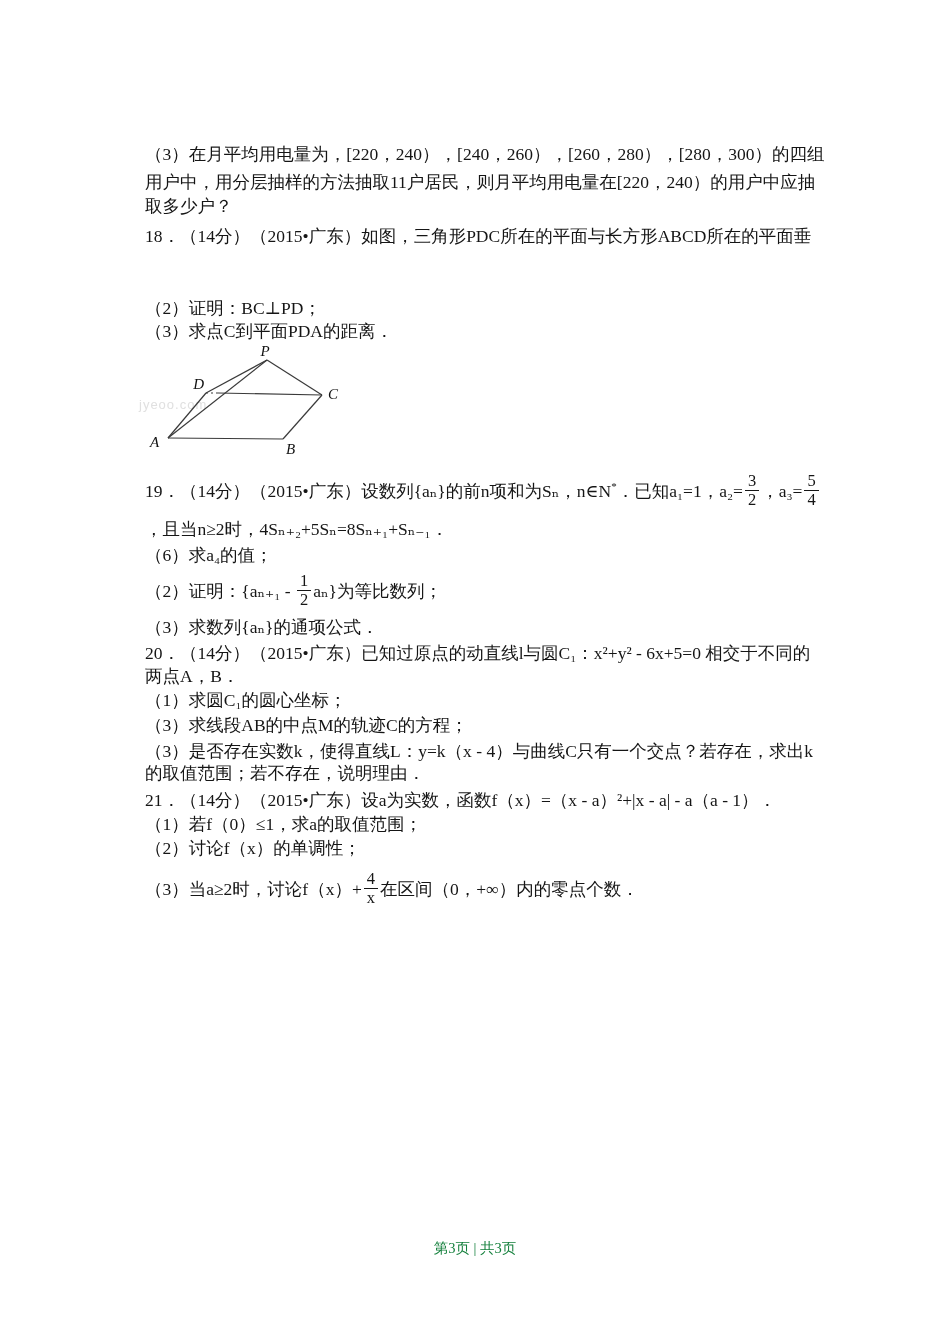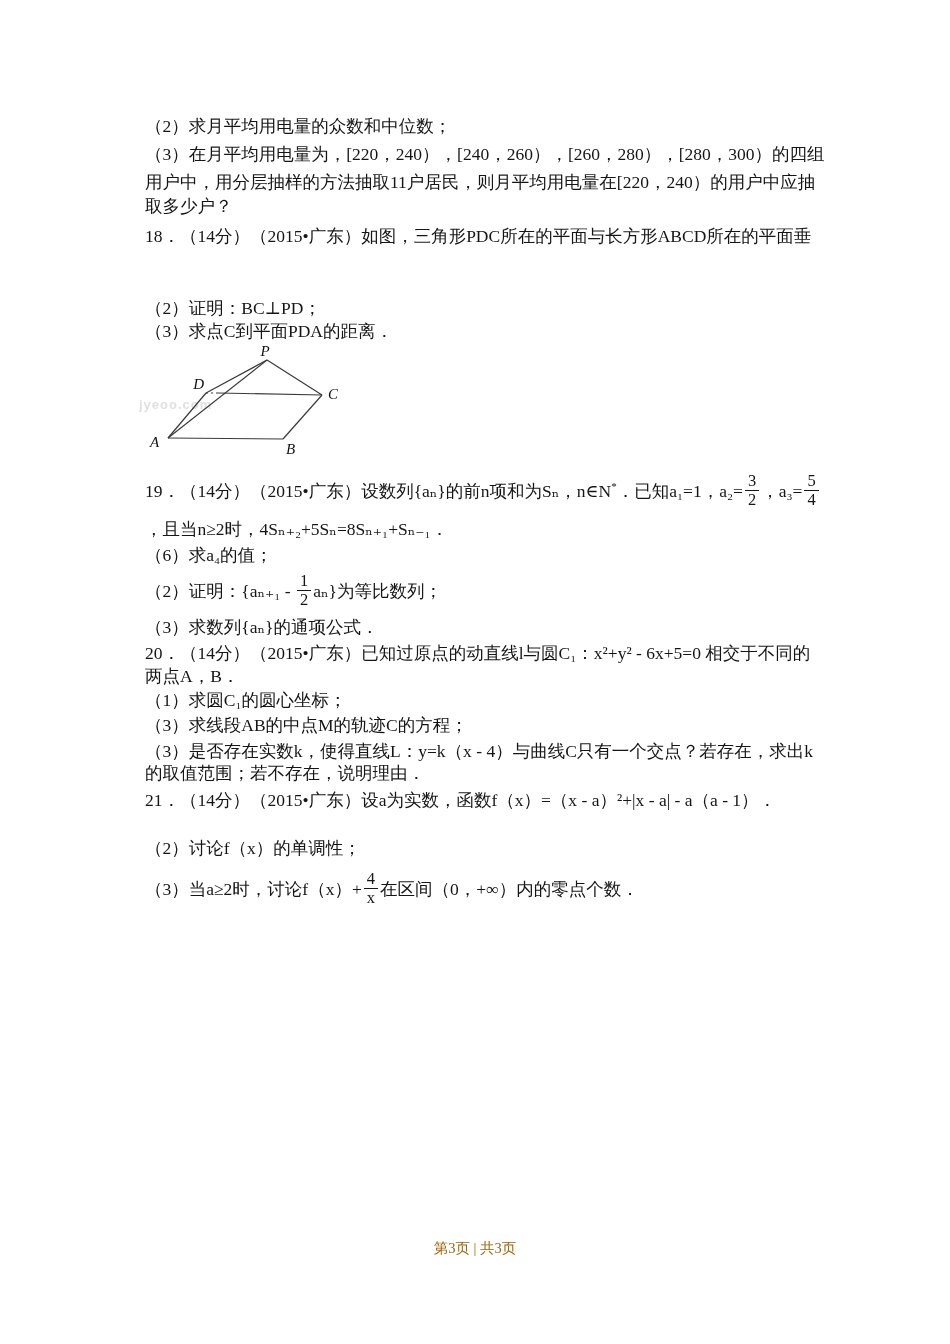--- a/index.html
+++ b/index.html
@@ -18,37 +18,35 @@
     vertical-align:middle;line-height:1.1;font-size:16.5px;margin:0 2px;
     transform:translateY(-2px);
   }
   .frac .num{padding:0 3px 0;}
   .frac .den{border-top:1.3px solid #151515;padding:0 3px 0;}
   .figure{position:absolute;left:138px;top:344px;width:230px;height:120px;}
   .watermark{
     position:absolute;left:139px;top:397px;
     font-size:13px;color:#e0e0e0;letter-spacing:1px;
     font-family:"Liberation Sans","DejaVu Sans",sans-serif;
-    font-weight:bold;
   }
   .footer{
     position:absolute;left:0;right:0;top:1239px;text-align:center;
-    font-size:14.5px;color:#a16207;
+    font-size:14.5px;color:#15803d;
   }
   svg text{
     font-family:"Liberation Serif","DejaVu Serif",serif;
     font-style:italic;font-size:15px;fill:#111;
   }
 </style>
 </head>
 <body>
 
 <div class="page">
 
-  <div class="line" style="top:114px">（2）求月平均用电量的众数和中位数；</div>
   <div class="line" style="top:142px">（3）在月平均用电量为，[220，240），[240，260），[260，280），[280，300）的四组</div>
   <div class="line" style="top:170px">用户中，用分层抽样的方法抽取11户居民，则月平均用电量在[220，240）的用户中应抽</div>
   <div class="line" style="top:194px">取多少户？</div>
 
   <div class="line" style="top:224px">18．（14分）（2015•广东）如图，三角形PDC所在的平面与长方形ABCD所在的平面垂</div>
   <div class="line" style="top:296px">（2）证明：BC⊥PD；</div>
   <div class="line" style="top:319px">（3）求点C到平面PDA的距离．</div>
 
   <div class="watermark">jyeoo.com</div>
   <div class="figure">
@@ -91,20 +89,21 @@
   <div class="line" style="top:615px">（3）求数列{aₙ}的通项公式．</div>
 
   <div class="line" style="top:641px">20．（14分）（2015•广东）已知过原点的动直线l与圆C₁：x²+y² - 6x+5=0 相交于不同的</div>
   <div class="line" style="top:664px">两点A，B．</div>
   <div class="line" style="top:688px">（1）求圆C₁的圆心坐标；</div>
   <div class="line" style="top:713px">（3）求线段AB的中点M的轨迹C的方程；</div>
   <div class="line" style="top:739px">（3）是否存在实数k，使得直线L：y=k（x - 4）与曲线C只有一个交点？若存在，求出k</div>
   <div class="line" style="top:761px">的取值范围；若不存在，说明理由．</div>
 
   <div class="line" style="top:788px">21．（14分）（2015•广东）设a为实数，函数f（x）=（x - a）²+|x - a| - a（a - 1）．</div>
+  <div class="line" style="top:812px">（1）若f（0）≤1，求a的取值范围；</div>
   <div class="line" style="top:836px">（2）讨论f（x）的单调性；</div>
   <div class="line" style="top:872px">
     <span>（3）当a≥2时，讨论f（x）+</span><span class="frac">
         <span class="num">4</span>
         <span class="den">x</span>
       </span><span>在区间（0，+∞）内的零点个数．</span>
   </div>
 
   <div class="footer">第3页 | 共3页</div>
 

